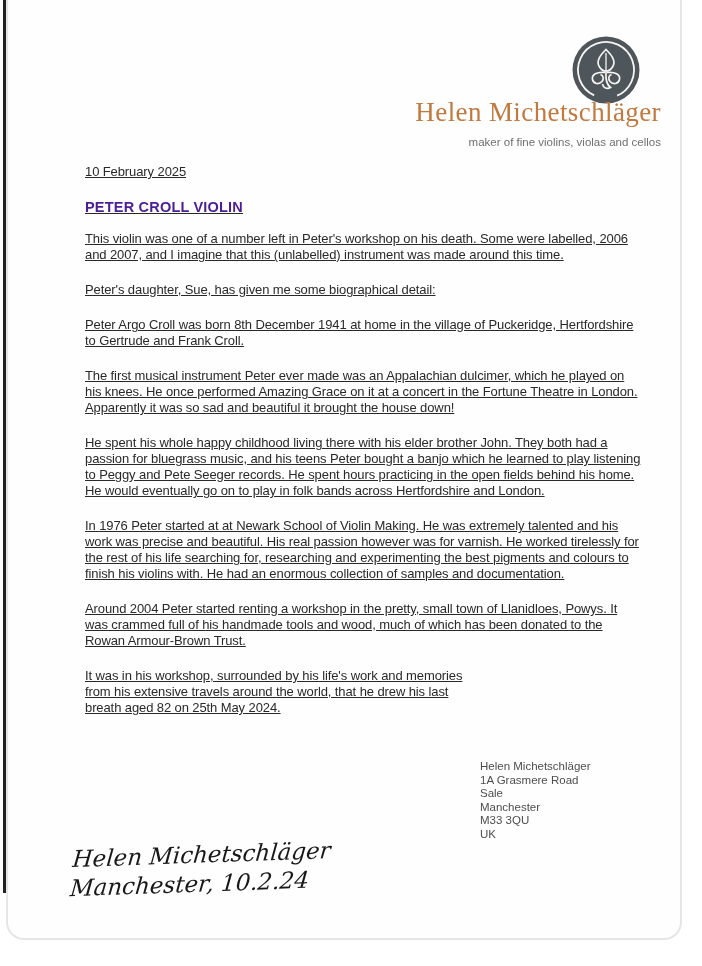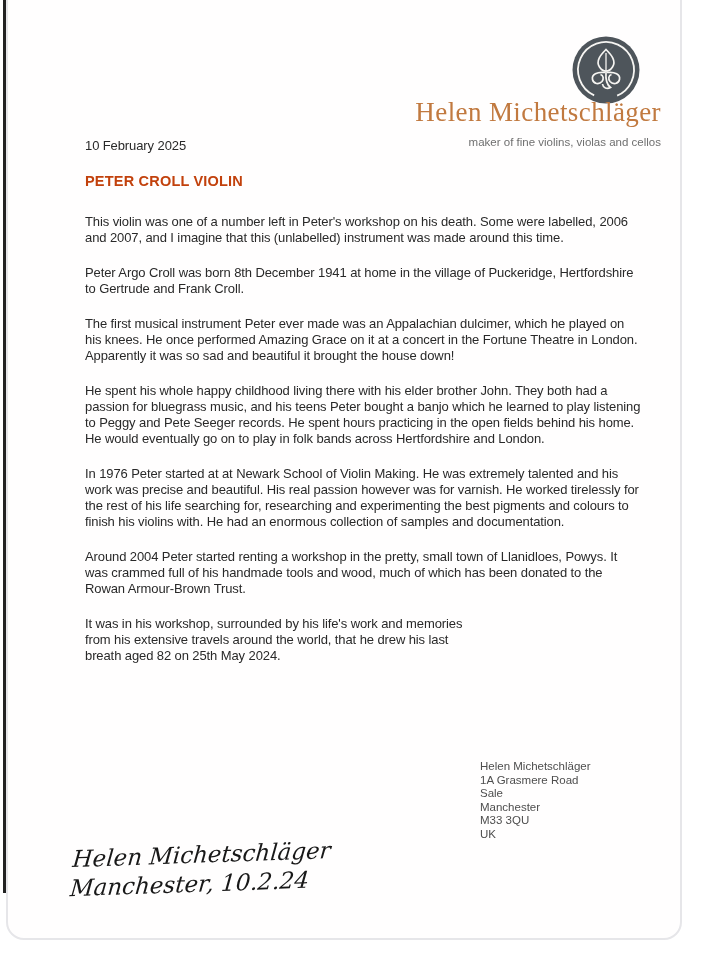--- a/index.html
+++ b/index.html
@@ -52,34 +52,35 @@
     position: absolute;
     right: 41px; top: 136px;
     font-size: 11.5px;
     color: #6f6f6f;
     white-space: nowrap;
   }
 
   
   .letter-body {
     position: absolute;
-    left: 85px; top: 138px;
+    left: 85px; top: 164px;
     width: 558px;
     font-size: 13px;
     letter-spacing: -0.1px;
     line-height: 16px;
     color: #292929;
+    text-decoration: underline;
   }
   .letter-date { margin-bottom: 19px; }
   .letter-title {
     font-size: 14.5px;
     font-weight: 700;
     letter-spacing: 0.2px;
-    color: #c2410c;
-    margin-bottom: 25px;
+    color: #4c1d95;
+    margin-bottom: 16px;
   }
   .letter-body p { margin: 0 0 19px 0; }
   .letter-body p.narrow { width: 388px; }
 
   
   .sender-block {
     position: absolute;
     left: 480px; top: 760px;
     font-size: 11.5px;
     line-height: 13.6px;
@@ -120,20 +121,21 @@
     <path d="M34 36 C33.5 43 34.5 48.5 38.5 51.5 C35 53.5 31 52 30.5 48" fill="none" stroke="#f6f5f2" stroke-width="1.7"></path>
   </svg>
 
   <div class="brand-name">Helen Michetschläger</div>
   <div class="brand-tagline">maker of fine violins, violas and cellos</div>
 
   <div class="letter-body">
     <div class="letter-date">10 February 2025</div>
     <div class="letter-title">PETER CROLL VIOLIN</div>
     <p>This violin was one of a number left in Peter's workshop on his death. Some were labelled, 2006 and 2007, and I imagine that this (unlabelled) instrument was made around this time.</p>
+    <p>Peter's daughter, Sue, has given me some biographical detail:</p>
     <p>Peter Argo Croll was born 8th December 1941 at home in the village of Puckeridge, Hertfordshire to Gertrude and Frank Croll.</p>
     <p>The first musical instrument Peter ever made was an Appalachian dulcimer, which he played on his knees. He once performed Amazing Grace on it at a concert in the Fortune Theatre in London. Apparently it was so sad and beautiful it brought the house down!</p>
     <p>He spent his whole happy childhood living there with his elder brother John. They both had a passion for bluegrass music, and his teens Peter bought a banjo which he learned to play listening to Peggy and Pete Seeger records. He spent hours practicing in the open fields behind his home. He would eventually go on to play in folk bands across Hertfordshire and London.</p>
     <p>In 1976 Peter started at at Newark School of Violin Making. He was extremely talented and his work was precise and beautiful. His real passion however was for varnish. He worked tirelessly for the rest of his life searching for, researching and experimenting the best pigments and colours to finish his violins with. He had an enormous collection of samples and documentation.</p>
     <p>Around 2004 Peter started renting a workshop in the pretty, small town of Llanidloes, Powys. It was crammed full of his handmade tools and wood, much of which has been donated to the Rowan Armour-Brown Trust.</p>
     <p class="narrow">It was in his workshop, surrounded by his life's work and memories from his extensive travels around the world, that he drew his last breath aged 82 on 25th May 2024.</p>
   </div>
 
   <div class="sender-block">
     <div>Helen Michetschläger</div>

